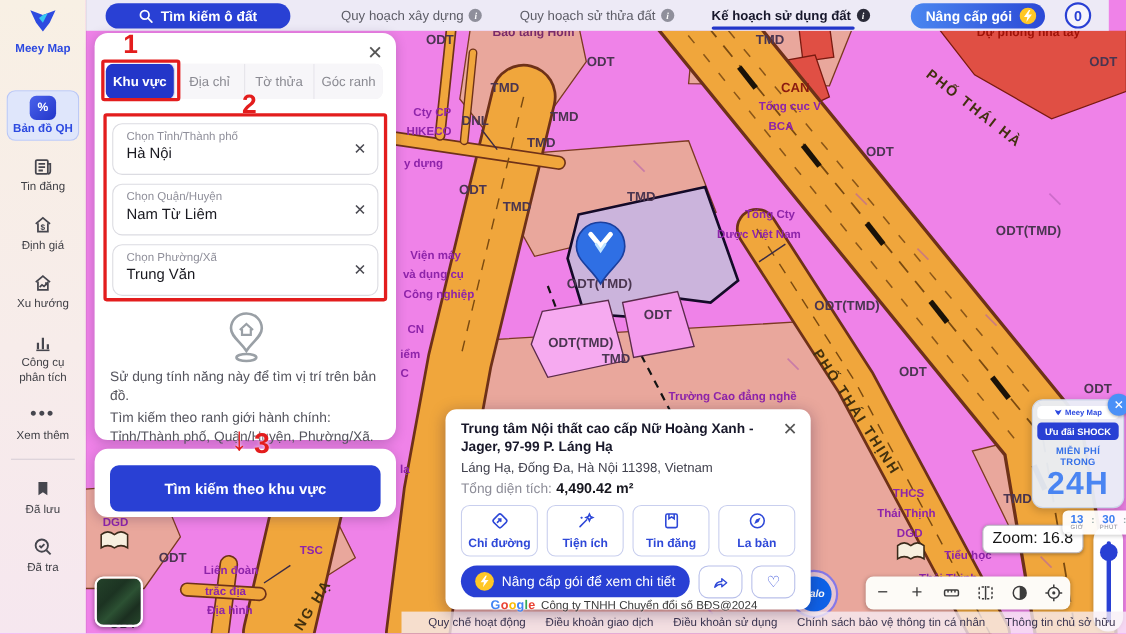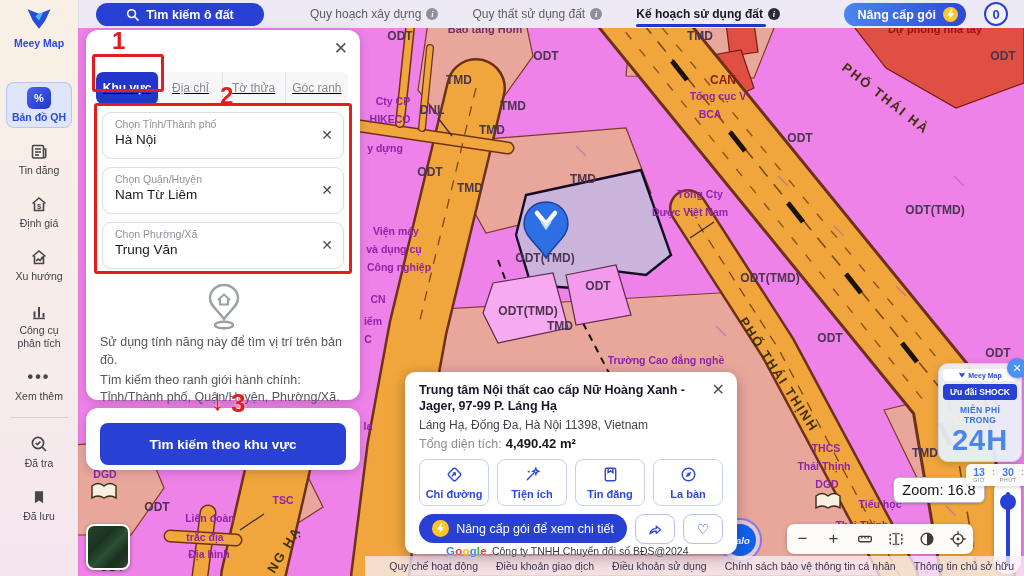--- a/index.html
+++ b/index.html
@@ -1,20 +1,20 @@
 <!DOCTYPE html>
 <html><head>
 <meta charset="utf-8">
 <style>
   * { margin:0; padding:0; box-sizing:border-box; }
   html,body { width:1024px; height:576px; overflow:hidden; font-family:"Liberation Sans",sans-serif; }
   #stage { position:relative; width:1024px; height:576px; background:#ef82e8; overflow:hidden; }
 
   
-  #topbar { position:absolute; left:78px; top:0; right:0; height:28px; background:#edeaf6; display:flex; align-items:center; z-index:40; }
+  #topbar { position:absolute; left:78px; top:0; right:16px; height:28px; background:#edeaf6; display:flex; align-items:center; z-index:40; }
   #search-pill { position:absolute; left:18px; top:3px; height:23px; width:168px; background:#2940d4; border-radius:12px; color:#fff; font-size:12.5px; font-weight:bold; display:flex; align-items:center; justify-content:center; gap:7px; cursor:pointer; }
   #nav { position:absolute; left:232px; top:0; height:28px; display:flex; gap:34px; align-items:center; }
   .nav-item { display:flex; align-items:center; gap:5px; font-size:12px; color:#5c5c66; white-space:nowrap; position:relative; height:28px; cursor:pointer; }
   .nav-item.active { color:#17172b; font-weight:bold; }
   .nav-item.active::after { content:""; position:absolute; left:0; right:14px; bottom:1px; height:3px; background:#2336c9; border-radius:2px; }
   .info-dot { width:12px; height:12px; border-radius:50%; background:#8f8f9b; color:#fff; font-size:8.5px; font-style:italic; font-family:"Liberation Serif",serif; display:flex; align-items:center; justify-content:center; font-weight:bold; }
   .nav-item.active .info-dot { background:#2a2a38; }
   #upgrade-pill { position:absolute; right:58px; top:3px; height:23px; padding:0 8px 0 14px; background:linear-gradient(90deg,#4a86f0,#2b49d6); border-radius:12px; color:#fff; font-weight:bold; font-size:12.5px; display:flex; align-items:center; gap:7px; cursor:pointer; }
   .bolt-circle { width:15px; height:15px; border-radius:50%; background:#ffc726; display:flex; align-items:center; justify-content:center; }
   #notif-badge { position:absolute; right:16px; top:2px; width:24px; height:24px; border-radius:50%; border:2.5px solid #2940d4; color:#2940d4; background:#f6f4fb; font-weight:bold; font-size:13px; display:flex; align-items:center; justify-content:center; cursor:pointer; }
@@ -39,21 +39,21 @@
   .lbl-can  { font:bold 12px "Liberation Sans",sans-serif; fill:#8b1a10; }
   .lbl-fac  { font:bold 10.5px "Liberation Sans",sans-serif; fill:#8e24aa; }
   .lbl-street { font:bold 13px "Liberation Sans",sans-serif; fill:#42300e; letter-spacing:2px; }
   .lbl-cutp { font:bold 11px "Liberation Sans",sans-serif; fill:#7a2a6a; }
   .lbl-cutr { font:bold 11px "Liberation Sans",sans-serif; fill:#a01208; }
   text { text-anchor:middle; }
 
   
   #panel { position:absolute; left:86px; top:30px; width:274px; height:370px; background:#fff; border-radius:12px; box-shadow:0 2px 10px rgba(60,30,80,.25); z-index:60; }
   #panel-close { position:absolute; right:12px; top:8px; font-size:17px; color:#555; cursor:pointer; }
-  #tabs { position:absolute; left:10px; top:42px; width:252px; height:32px; display:flex; background:#f1f0f4; border-radius:7px; overflow:hidden;text-decoration:underline; }
+  #tabs { position:absolute; left:10px; top:28px; width:252px; height:32px; display:flex; background:#f1f0f4; border-radius:7px; overflow:hidden; }
   .tab { flex:1; display:flex; align-items:center; justify-content:center; font-size:12px; color:#8a8a92; border-right:1px solid #e3e2e8; cursor:pointer; background:#f7f6f9; }
   .tab:last-child { border-right:none; }
   .tab.active { background:#2336c9; color:#fff; font-weight:bold; border-radius:6px; }
   .field { position:absolute; left:16px; width:242px; height:47px; background:#fff; border:1.5px solid #dcdce2; border-radius:9px; padding:5px 30px 4px 12px; cursor:pointer; }
   .field .f-label { font-size:10.5px; color:#90909b; }
   .field .f-value { font-size:13.5px; color:#18181f; margin-top:2px; font-weight:500; }
   .field .f-clear { position:absolute; right:10px; top:14px; font-size:14px; color:#4a4a52; cursor:pointer; }
   #pin-art { position:absolute; left:118px; top:252px; }
   #desc { position:absolute; left:14px; top:304px; width:248px; font-size:12.5px; line-height:1.42; color:#55555e; }
   #desc p + p { margin-top:2px; }
@@ -279,21 +279,21 @@
           <line x1="9.2" y1="9.2" x2="13" y2="13" stroke="#fff" stroke-width="1.7" stroke-linecap="round"></line>
         </svg>
       <span>Tìm kiếm ô đất</span>
     </div>
     <div id="nav">
         <div class="nav-item">
           <span>Quy hoạch xây dựng</span>
           <span class="info-dot">i</span>
         </div>
         <div class="nav-item">
-          <span>Quy thất sử dụng đất</span>
+          <span>Quy hoạch sử thửa đất</span>
           <span class="info-dot">i</span>
         </div>
         <div class="nav-item active">
           <span>Kế hoạch sử dụng đất</span>
           <span class="info-dot">i</span>
         </div>
       </div>
     <div id="upgrade-pill">
       <span>Nâng cấp gói</span>
       <span class="bolt-circle">
@@ -361,35 +361,35 @@
         </div>
         <div class="side-item">
           <div class="s-icon">
             <span style="font-weight:bold;letter-spacing:2px;color:#46464e;">•••</span>
           </div>
           <div class="s-label">Xem thêm</div>
         </div>
         <div class="side-divider"></div>
         <div class="side-item">
           <div class="s-icon">
+            <svg width="18" height="18" viewBox="0 0 20 20">
+              <path d="M5.5 3.5 h9 V17 l-4.5-3.2 L5.5 17 Z" fill="#46464e"></path>
+            </svg>
+          </div>
+          <div class="s-label">Đã lưu</div>
+        </div>
+        <div class="side-item">
+          <div class="s-icon">
             <svg width="20" height="20" viewBox="0 0 20 20" fill="none" stroke="#46464e" stroke-width="1.7">
               <circle cx="9" cy="9" r="5.6"></circle>
               <line x1="13.2" y1="13.2" x2="17" y2="17"></line>
               <path d="M6.8 9 l1.6 1.6 3-3"></path>
             </svg>
           </div>
           <div class="s-label">Đã tra</div>
-        </div>
-        <div class="side-item">
-          <div class="s-icon">
-            <svg width="18" height="18" viewBox="0 0 20 20">
-              <path d="M5.5 3.5 h9 V17 l-4.5-3.2 L5.5 17 Z" fill="#46464e"></path>
-            </svg>
-          </div>
-          <div class="s-label">Đã lưu</div>
         </div>
       </div>
   </div>
 
   <div id="panel">
     <span id="panel-close">✕</span>
     <div id="tabs">
         <div class="tab active">Khu vực</div>
         <div class="tab">Địa chỉ</div>
         <div class="tab">Tờ thửa</div>

